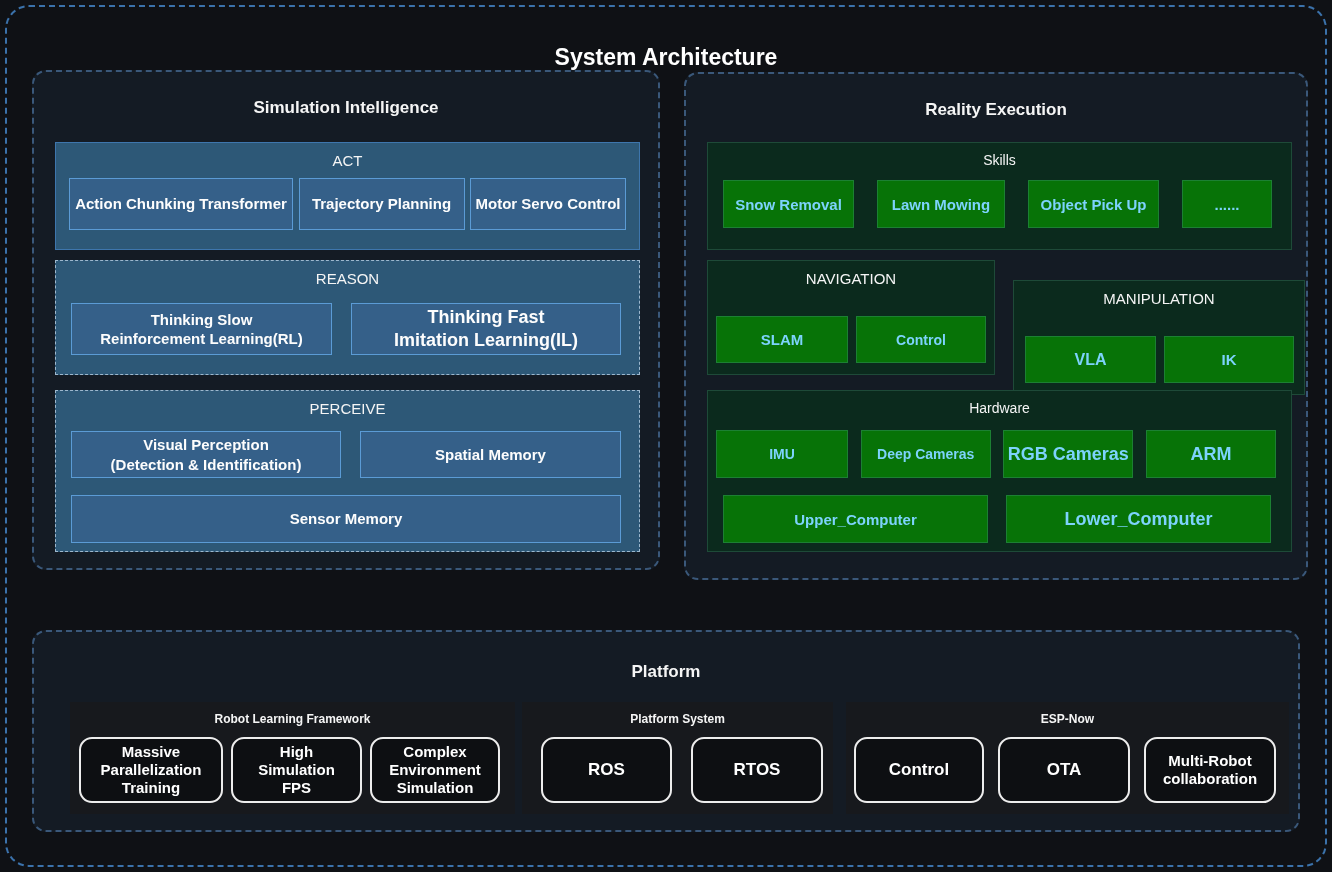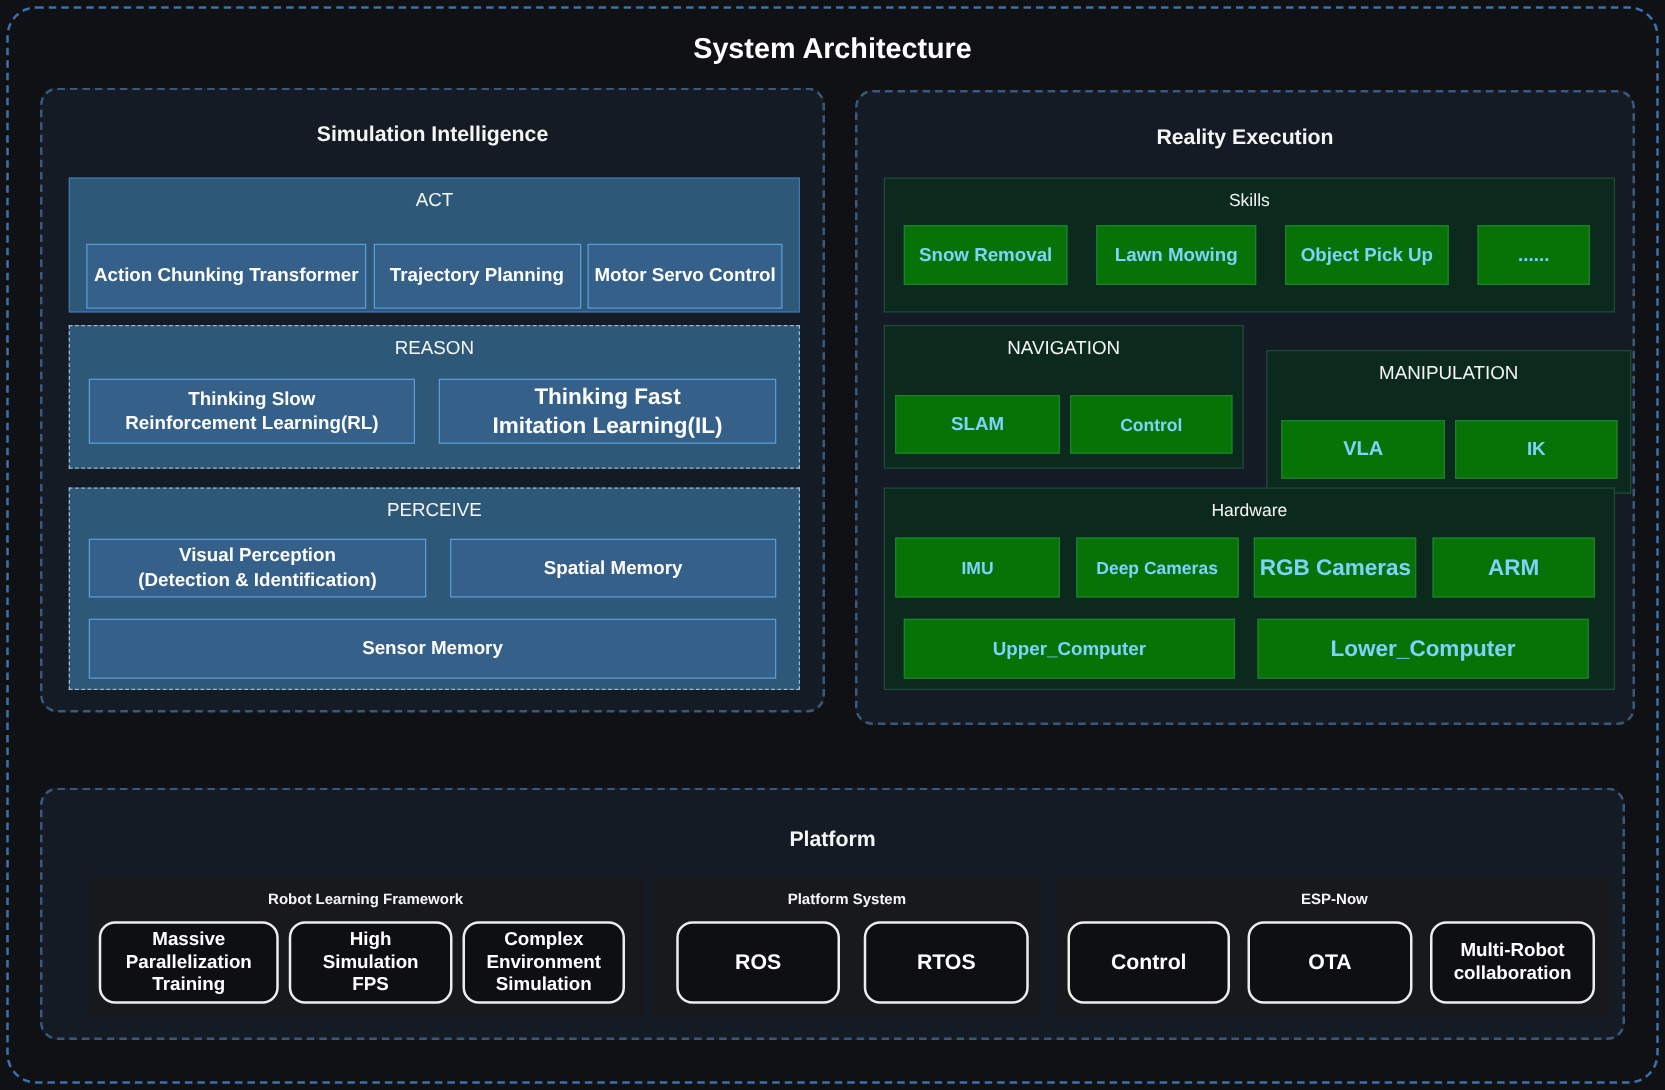--- a/index.html
+++ b/index.html
@@ -14,21 +14,21 @@
   }
   .outer-frame {
     position: absolute;
     left: 5px; top: 5px; right: 5px; bottom: 5px;
     border: 2px dashed #3b72ab;
     border-radius: 24px;
     pointer-events: none;
   }
   .main-title {
     position: absolute;
-    top: 25px; left: 0; width: 100%;
+    top: 44px; left: 0; width: 100%;
     text-align: center;
     font-size: 23px;
     font-weight: bold;
     color: #ffffff;
   }
   .panel {
     position: absolute;
     background: #141b24;
     border: 2px dashed #3a587a;
     border-radius: 14px;
@@ -61,21 +61,21 @@
     text-align: center;
     font-size: 15px;
     font-weight: normal;
   }
   .row {
     position: absolute;
     display: flex;
     justify-content: space-between;
     box-sizing: border-box;
   }
-  #act-row      { top: 52px;  height: 52px; left: 13px; right: 13px; }
+  #act-row      { top: 35px;  height: 52px; left: 13px; right: 13px; }
   #reason-row   { top: 42px;  height: 52px; left: 15px; right: 18px; }
   #perceive-row { top: 40px;  height: 47px; left: 15px; right: 18px; }
   #sensor-box   { position: absolute; top: 104px; height: 48px; left: 15px; right: 18px; }
   .blue-item {
     background: #356089;
     border: 1.5px solid #5b9bd5;
     color: #fdfdfd;
     font-weight: bold;
     font-size: 15px;
     display: flex;

